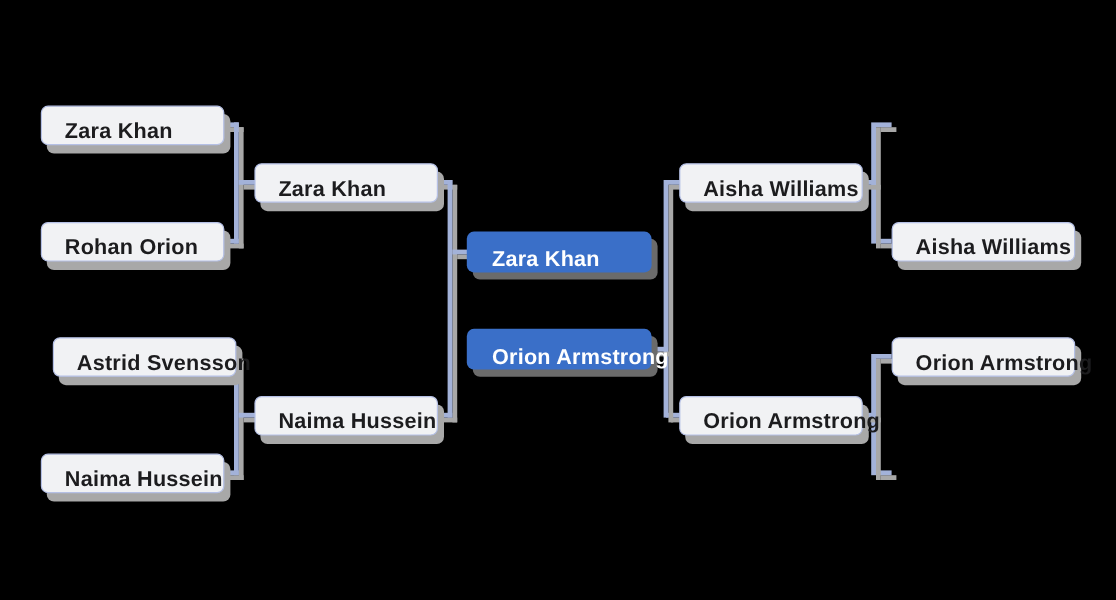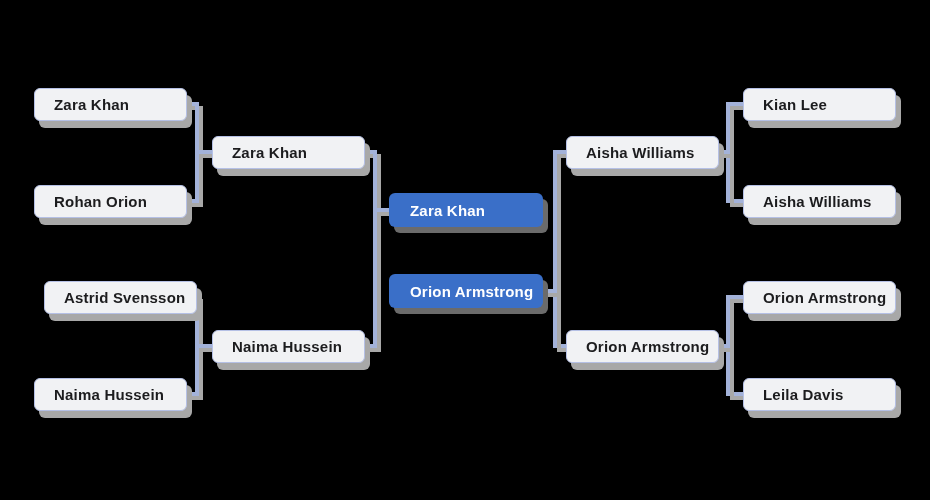--- a/index.html
+++ b/index.html
@@ -27,23 +27,23 @@
     box-shadow:4px 4px 0 var(--shadow);
   }
   .pbox{
     position:absolute;
     width:153px;height:33px;
     box-sizing:border-box;
     background:var(--box-bg);
     border:1.5px solid var(--box-border);
     border-radius:6px;
     box-shadow:5px 7px 0 var(--shadow);
-    display:flex;align-items:center;
+    display:flex;align-items:flex-end;
     padding-left:19px;
-    font-size:15px;font-weight:700;letter-spacing:.2px;
+    font-size:18px;font-weight:700;letter-spacing:.2px;
     color:var(--box-text);
     cursor:pointer;
     white-space:nowrap;
   }
   .pbox.winner{
     width:154px;height:34px;
     background:var(--winner-bg);
     border:none;
     border-radius:6px;
     color:var(--winner-text);
@@ -113,26 +113,20 @@
       <span>Orion Armstrong</span>
     </div>
 
   <div class="pbox" style="left:566px;top:136px">
       <span>Aisha Williams</span>
     </div>
   <div class="pbox" style="left:566px;top:330px">
       <span>Orion Armstrong</span>
     </div>
 
-  <div class="pbox" style="left:743px;top:88px">
-      <span>Kian Lee</span>
-    </div>
   <div class="pbox" style="left:743px;top:185px">
       <span>Aisha Williams</span>
     </div>
   <div class="pbox" style="left:743px;top:281px">
       <span>Orion Armstrong</span>
     </div>
-  <div class="pbox" style="left:743px;top:378px">
-      <span>Leila Davis</span>
-    </div>
 
 </div>
 
 </body></html>

